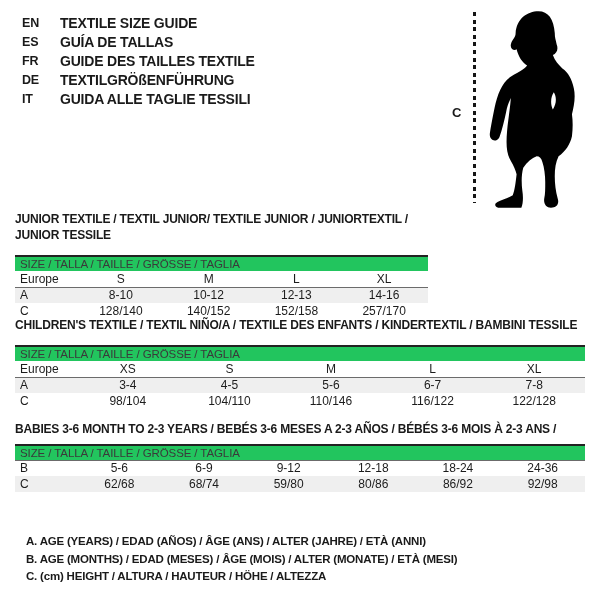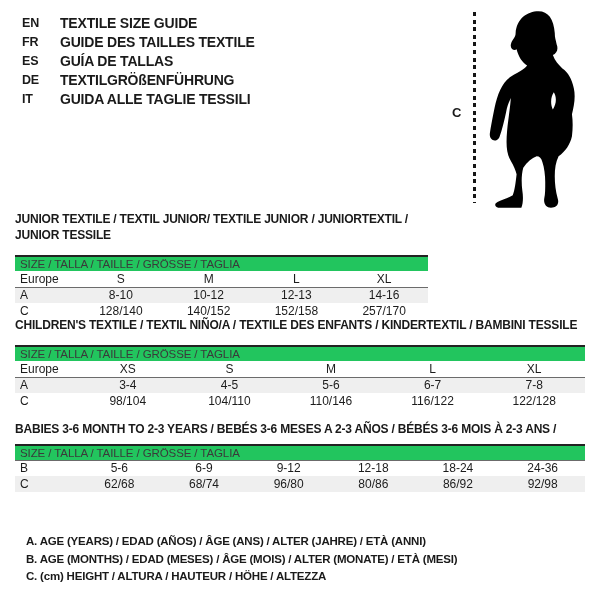--- a/index.html
+++ b/index.html
@@ -68,26 +68,26 @@
 </style>
 </head>
 <body>
 
 <div class="lang-block">
   <div class="lang-row">
     <span class="lang-code">EN</span>
     <span class="lang-label">TEXTILE SIZE GUIDE</span>
   </div>
   <div class="lang-row">
+    <span class="lang-code">ES</span>
+    <span class="lang-label">GUÍA DE TALLAS</span>
+  </div>
+  <div class="lang-row">
     <span class="lang-code">FR</span>
     <span class="lang-label">GUIDE DES TAILLES TEXTILE</span>
-  </div>
-  <div class="lang-row">
-    <span class="lang-code">ES</span>
-    <span class="lang-label">GUÍA DE TALLAS</span>
   </div>
   <div class="lang-row">
     <span class="lang-code">DE</span>
     <span class="lang-label">TEXTILGRÖßENFÜHRUNG</span>
   </div>
   <div class="lang-row">
     <span class="lang-code">IT</span>
     <span class="lang-label">GUIDA ALLE TAGLIE TESSILI</span>
   </div>
 </div>
@@ -250,21 +250,21 @@
           <td>6-9</td>
           <td>9-12</td>
           <td>12-18</td>
           <td>18-24</td>
           <td>24-36</td>
         </tr>
         <tr class="shaded">
           <td class="row-label">C</td>
           <td>62/68</td>
           <td>68/74</td>
-          <td>96/80</td>
+          <td>59/80</td>
           <td>80/86</td>
           <td>86/92</td>
           <td>92/98</td>
         </tr>
       </tbody>
     </table>
 </div>
 
 <div class="notes">
   <div class="note-line">A. AGE (YEARS) / EDAD (AÑOS) / ÂGE (ANS) / ALTER (JAHRE) / ETÀ (ANNI)</div>

